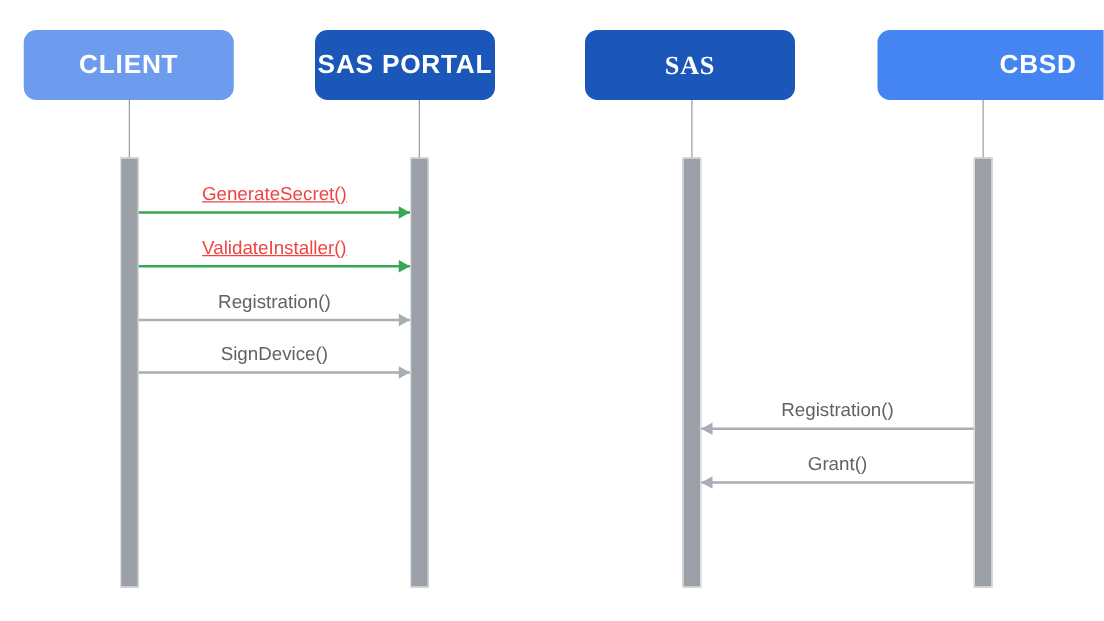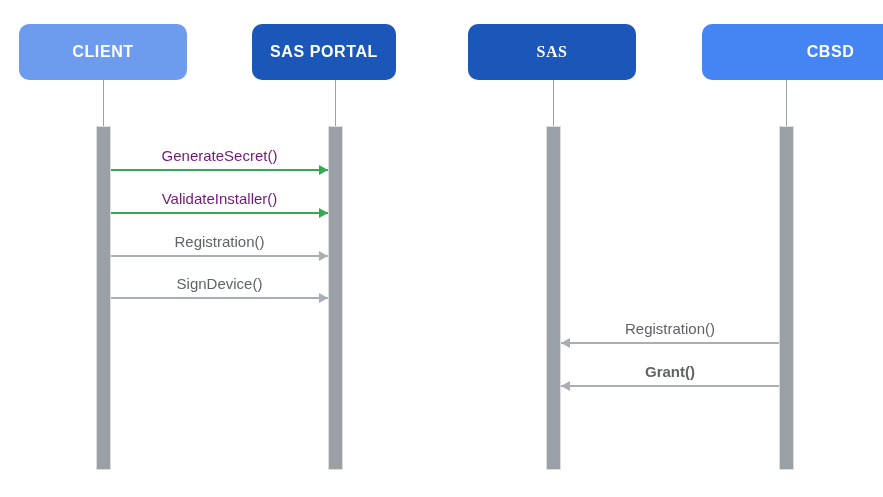--- a/index.html
+++ b/index.html
@@ -19,21 +19,21 @@
   .actor {
     position: absolute;
     top: 24px;
     height: 56px;
     border-radius: 10px;
     display: flex;
     align-items: center;
     justify-content: center;
     color: #ffffff;
     font-weight: bold;
-    font-size: 16px;
+    font-size: 21px;
     letter-spacing: 0.6px;
   }
   .actor-client     { left: 19px;  width: 168px; background: #6D9CEF; }
   .actor-sas-portal { left: 252px; width: 144px; background: #1A57B8; }
   .actor-sas        { left: 468px; width: 168px; background: #1A57B8; }
   .actor-cbsd       { left: 702px; width: 163px; background: #4484F3; padding-left: 47px; }
 
   
   .lifeline {
     position: absolute;
@@ -76,21 +76,21 @@
     text-align: center;
     font-size: 15px;
     padding-bottom: 5px;
     white-space: nowrap;
   }
   .msg-line {
     position: relative;
     height: 0;
     border-top: 2px solid #A8AEB4;
   }
-  .msg.green .msg-label { color: #701a75; }
+  .msg.green .msg-label { color: #ef4444; text-decoration: underline; }
   .msg.green .msg-line  { border-top-color: #34A853; }
   .msg.gray  .msg-label { color: #5F6368; }
   .msg.gray  .msg-line  { border-top-color: #A8AEB4; }
 
   .arrowhead {
     position: absolute;
     top: -6px;
     width: 0;
     height: 0;
     border-top: 5px solid transparent;
@@ -106,21 +106,21 @@
   }
   .msg.green .arrowhead.to-right { border-left-color: #34A853; }
   .msg.gray  .arrowhead.to-left  { border-right-color: #A8AEB4; }
 
   
   .msg-1 { top: 147px; }
   .msg-2 { top: 190px; }
   .msg-3 { top: 233px; }
   .msg-4 { top: 275px; }
   .msg-5 { top: 320px; }
-  .msg-6 { top: 363px; font-weight: bold; }
+  .msg-6 { top: 363px; }
 </style>
 </head>
 <body>
 
 <div class="canvas">
 
   <div class="actor actor-client" style="background: rgb(109, 156, 239);">CLIENT</div>
   <div class="actor actor-sas-portal" style="background: rgb(26, 87, 184);">SAS PORTAL</div>
   <div class="actor actor-sas" style="background: rgb(26, 87, 184); font-family: Liberation Serif, serif;">SAS</div>
   <div class="actor actor-cbsd" style="background: rgb(68, 132, 243);">CBSD</div>

